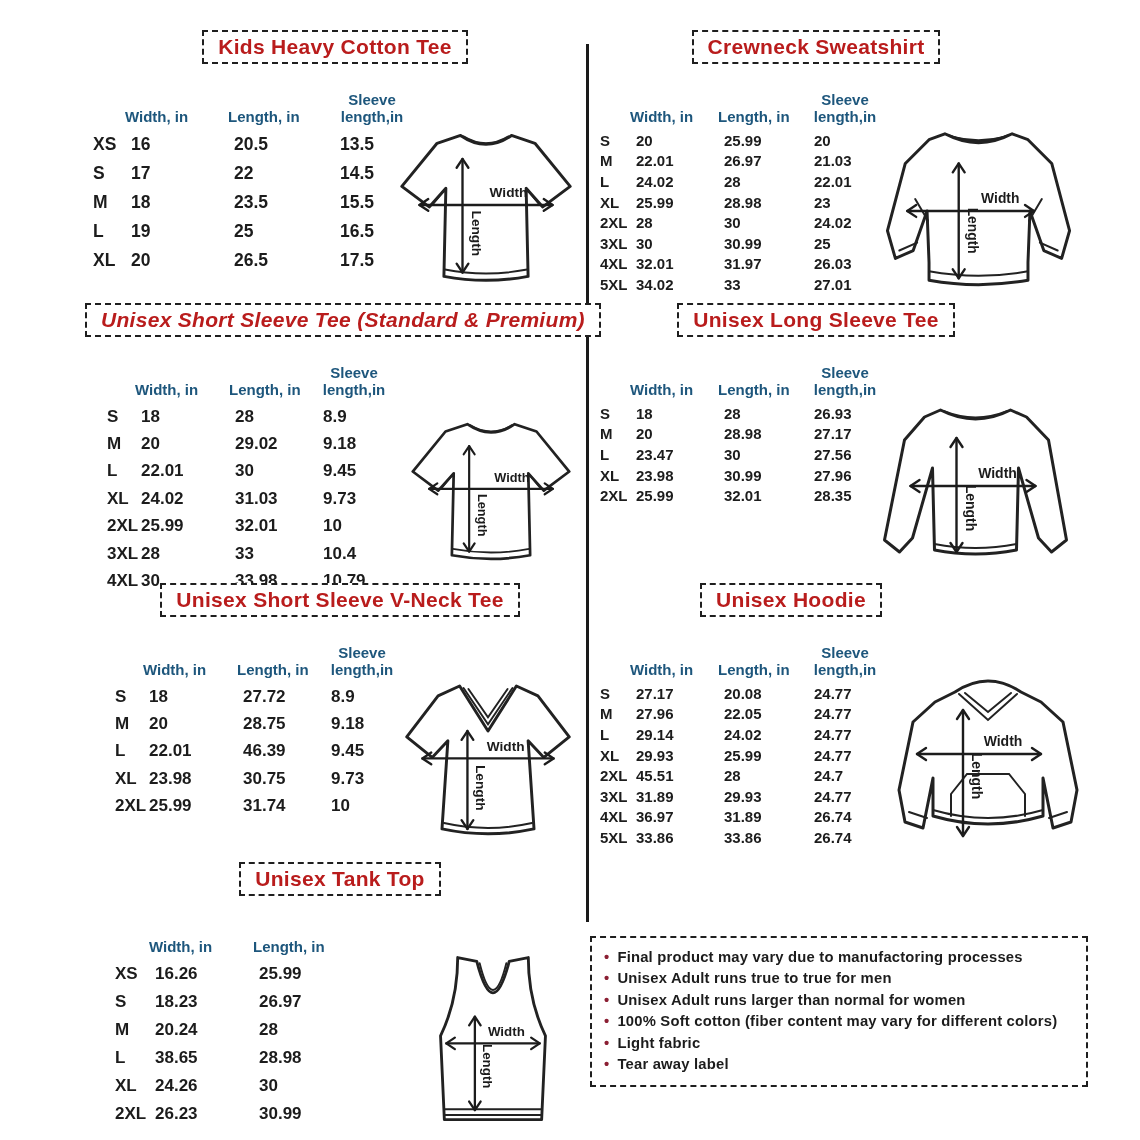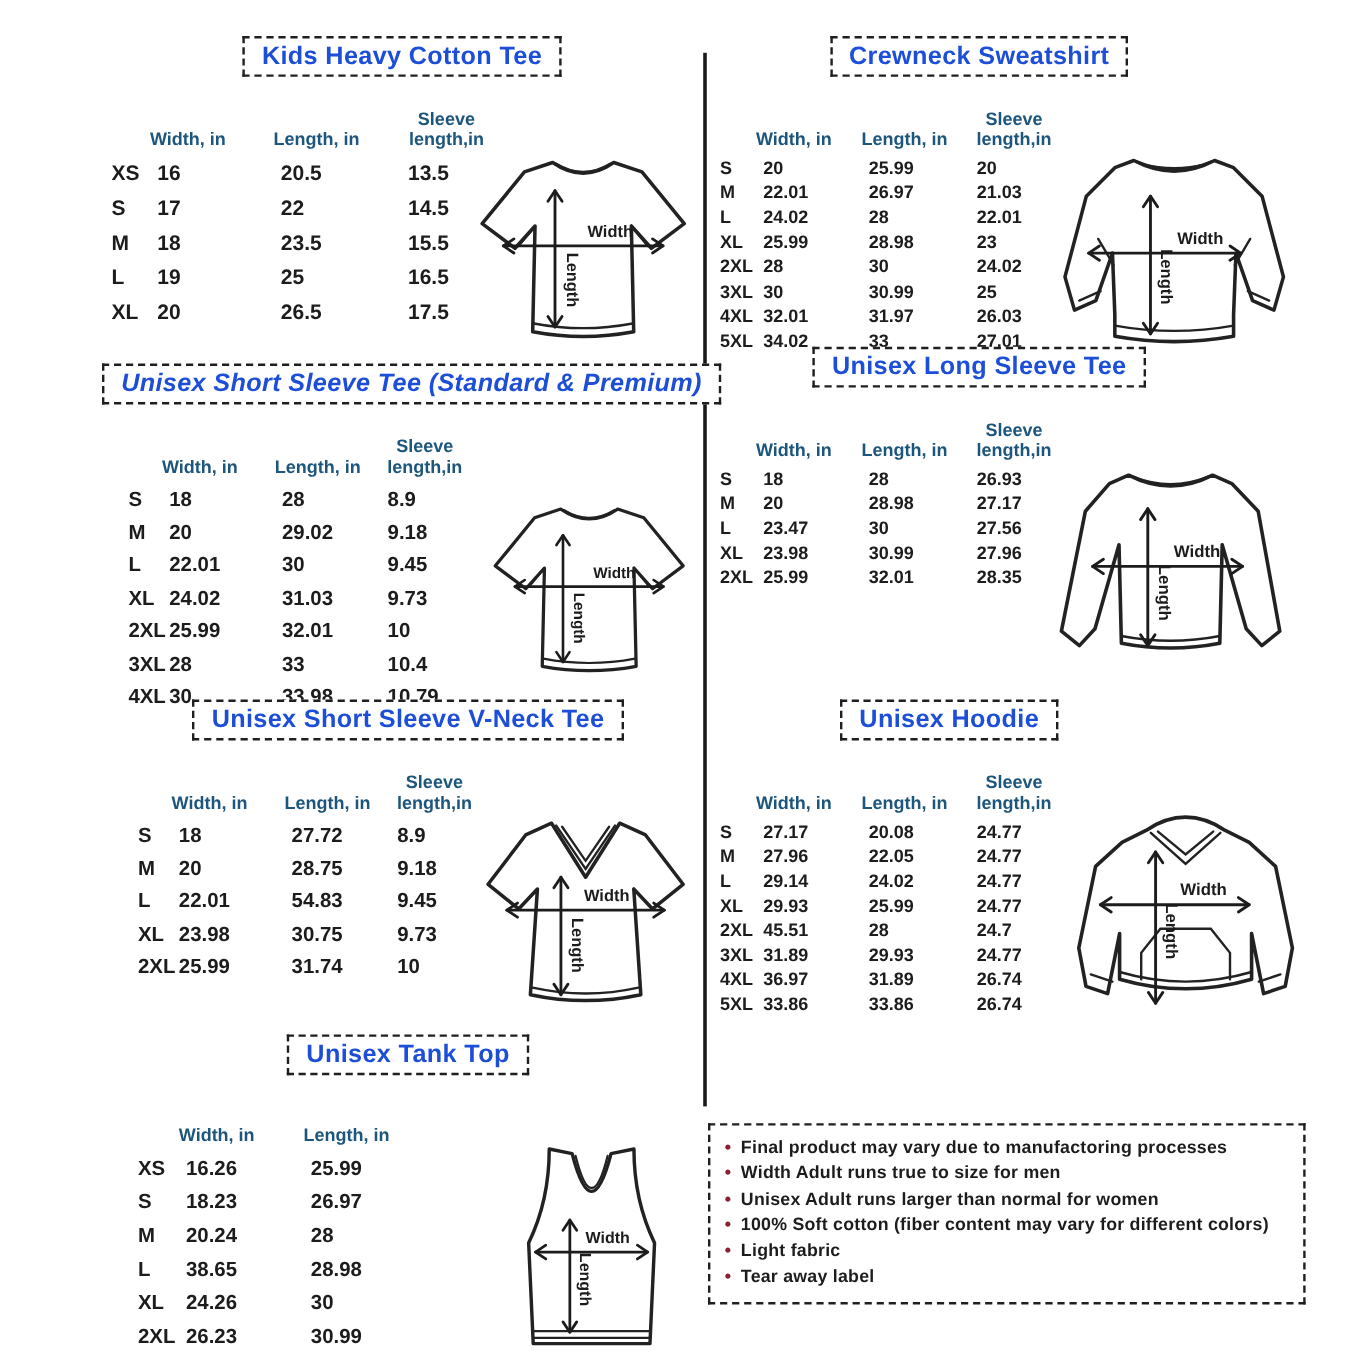--- a/index.html
+++ b/index.html
@@ -5,21 +5,21 @@
   html,body{margin:0;padding:0;background:#ffffff;}
   .canvas{
     position:relative;width:1140px;height:1140px;background:#ffffff;overflow:hidden;
     font-family:"Liberation Sans","DejaVu Sans",sans-serif;color:#1c1c1c;
   }
   .divider{position:absolute;left:586px;top:44px;width:3px;height:878px;background:#1a1a1a;}
   .section{position:absolute;}
   .title-row{position:absolute;left:0;right:0;top:0;text-align:center;}
   .title-box{
     display:inline-block;border:2.5px dashed #1f1f1f;padding:3px 14px;
-    color:#1d4ed8;font-size:21px;font-weight:700;letter-spacing:.3px;white-space:nowrap;background:#fff;
+    color:#b91c1c;font-size:21px;font-weight:700;letter-spacing:.3px;white-space:nowrap;background:#fff;
   }
   .title-sm{font-size:21px;font-style:italic;}
   .table{position:absolute;}
   .thead{display:grid;align-items:end;height:46px;padding-bottom:4px;}
   .trow{display:grid;align-items:center;font-weight:700;}
   .tcell{white-space:nowrap;}
   .hcell{
     color:#1d567c;font-size:15px;font-weight:700;line-height:1.12;
     white-space:pre-line;margin-left:-6px;
   }
@@ -272,21 +272,21 @@
           <path d="M159,103 L168,97 L159,91"></path>
           <path d="M41,91 L32,97 L41,103"></path>
           <path d="M82,59 L76,50 L70,59"></path>
           <path d="M70,157 L76,166 L82,157"></path>
           <text x="123" y="89">Width</text>
           <text x="86" y="126" transform="rotate(90 86 126)">Length</text>
         </g>
       </svg>
   </div>
 
-  <div class="section" style="left:595px;top:289px;width:502px;height:275px;">
+  <div class="section" style="left:595px;top:303px;width:502px;height:275px;">
     <div class="title-row" style="right:60px;">
       <span class="title-box">Unisex Long Sleeve Tee</span>
     </div>
     <div class="table t4r" style="left:5px;top:50px;">
       <div class="thead">
           <span class="hcell hempty"></span>
           <span class="hcell h0">Width, in</span>
           <span class="hcell h1">Length, in</span>
           <span class="hcell h2">Sleeve
 length,in</span>
@@ -362,21 +362,21 @@
           </div>
           <div class="trow">
             <span class="tcell">M</span>
             <span class="tcell">20</span>
             <span class="tcell">28.75</span>
             <span class="tcell">9.18</span>
           </div>
           <div class="trow">
             <span class="tcell">L</span>
             <span class="tcell">22.01</span>
-            <span class="tcell">54.83</span>
+            <span class="tcell">46.39</span>
             <span class="tcell">9.45</span>
           </div>
           <div class="trow">
             <span class="tcell">XL</span>
             <span class="tcell">23.98</span>
             <span class="tcell">30.75</span>
             <span class="tcell">9.73</span>
           </div>
           <div class="trow">
             <span class="tcell">2XL</span>
@@ -549,21 +549,21 @@
       </svg>
   </div>
 
   <div class="notes-box" style="left:590px;top:936px;width:468px;height:131px;">
       <div class="note">
         <span class="nbullet">•</span>
         <span>Final product may vary due to manufactoring processes</span>
       </div>
       <div class="note">
         <span class="nbullet">•</span>
-        <span>Width Adult runs true to size for men</span>
+        <span>Unisex Adult runs true to true for men</span>
       </div>
       <div class="note">
         <span class="nbullet">•</span>
         <span>Unisex Adult runs larger than normal for women</span>
       </div>
       <div class="note">
         <span class="nbullet">•</span>
         <span>100% Soft cotton (fiber content may vary for different colors)</span>
       </div>
       <div class="note">

